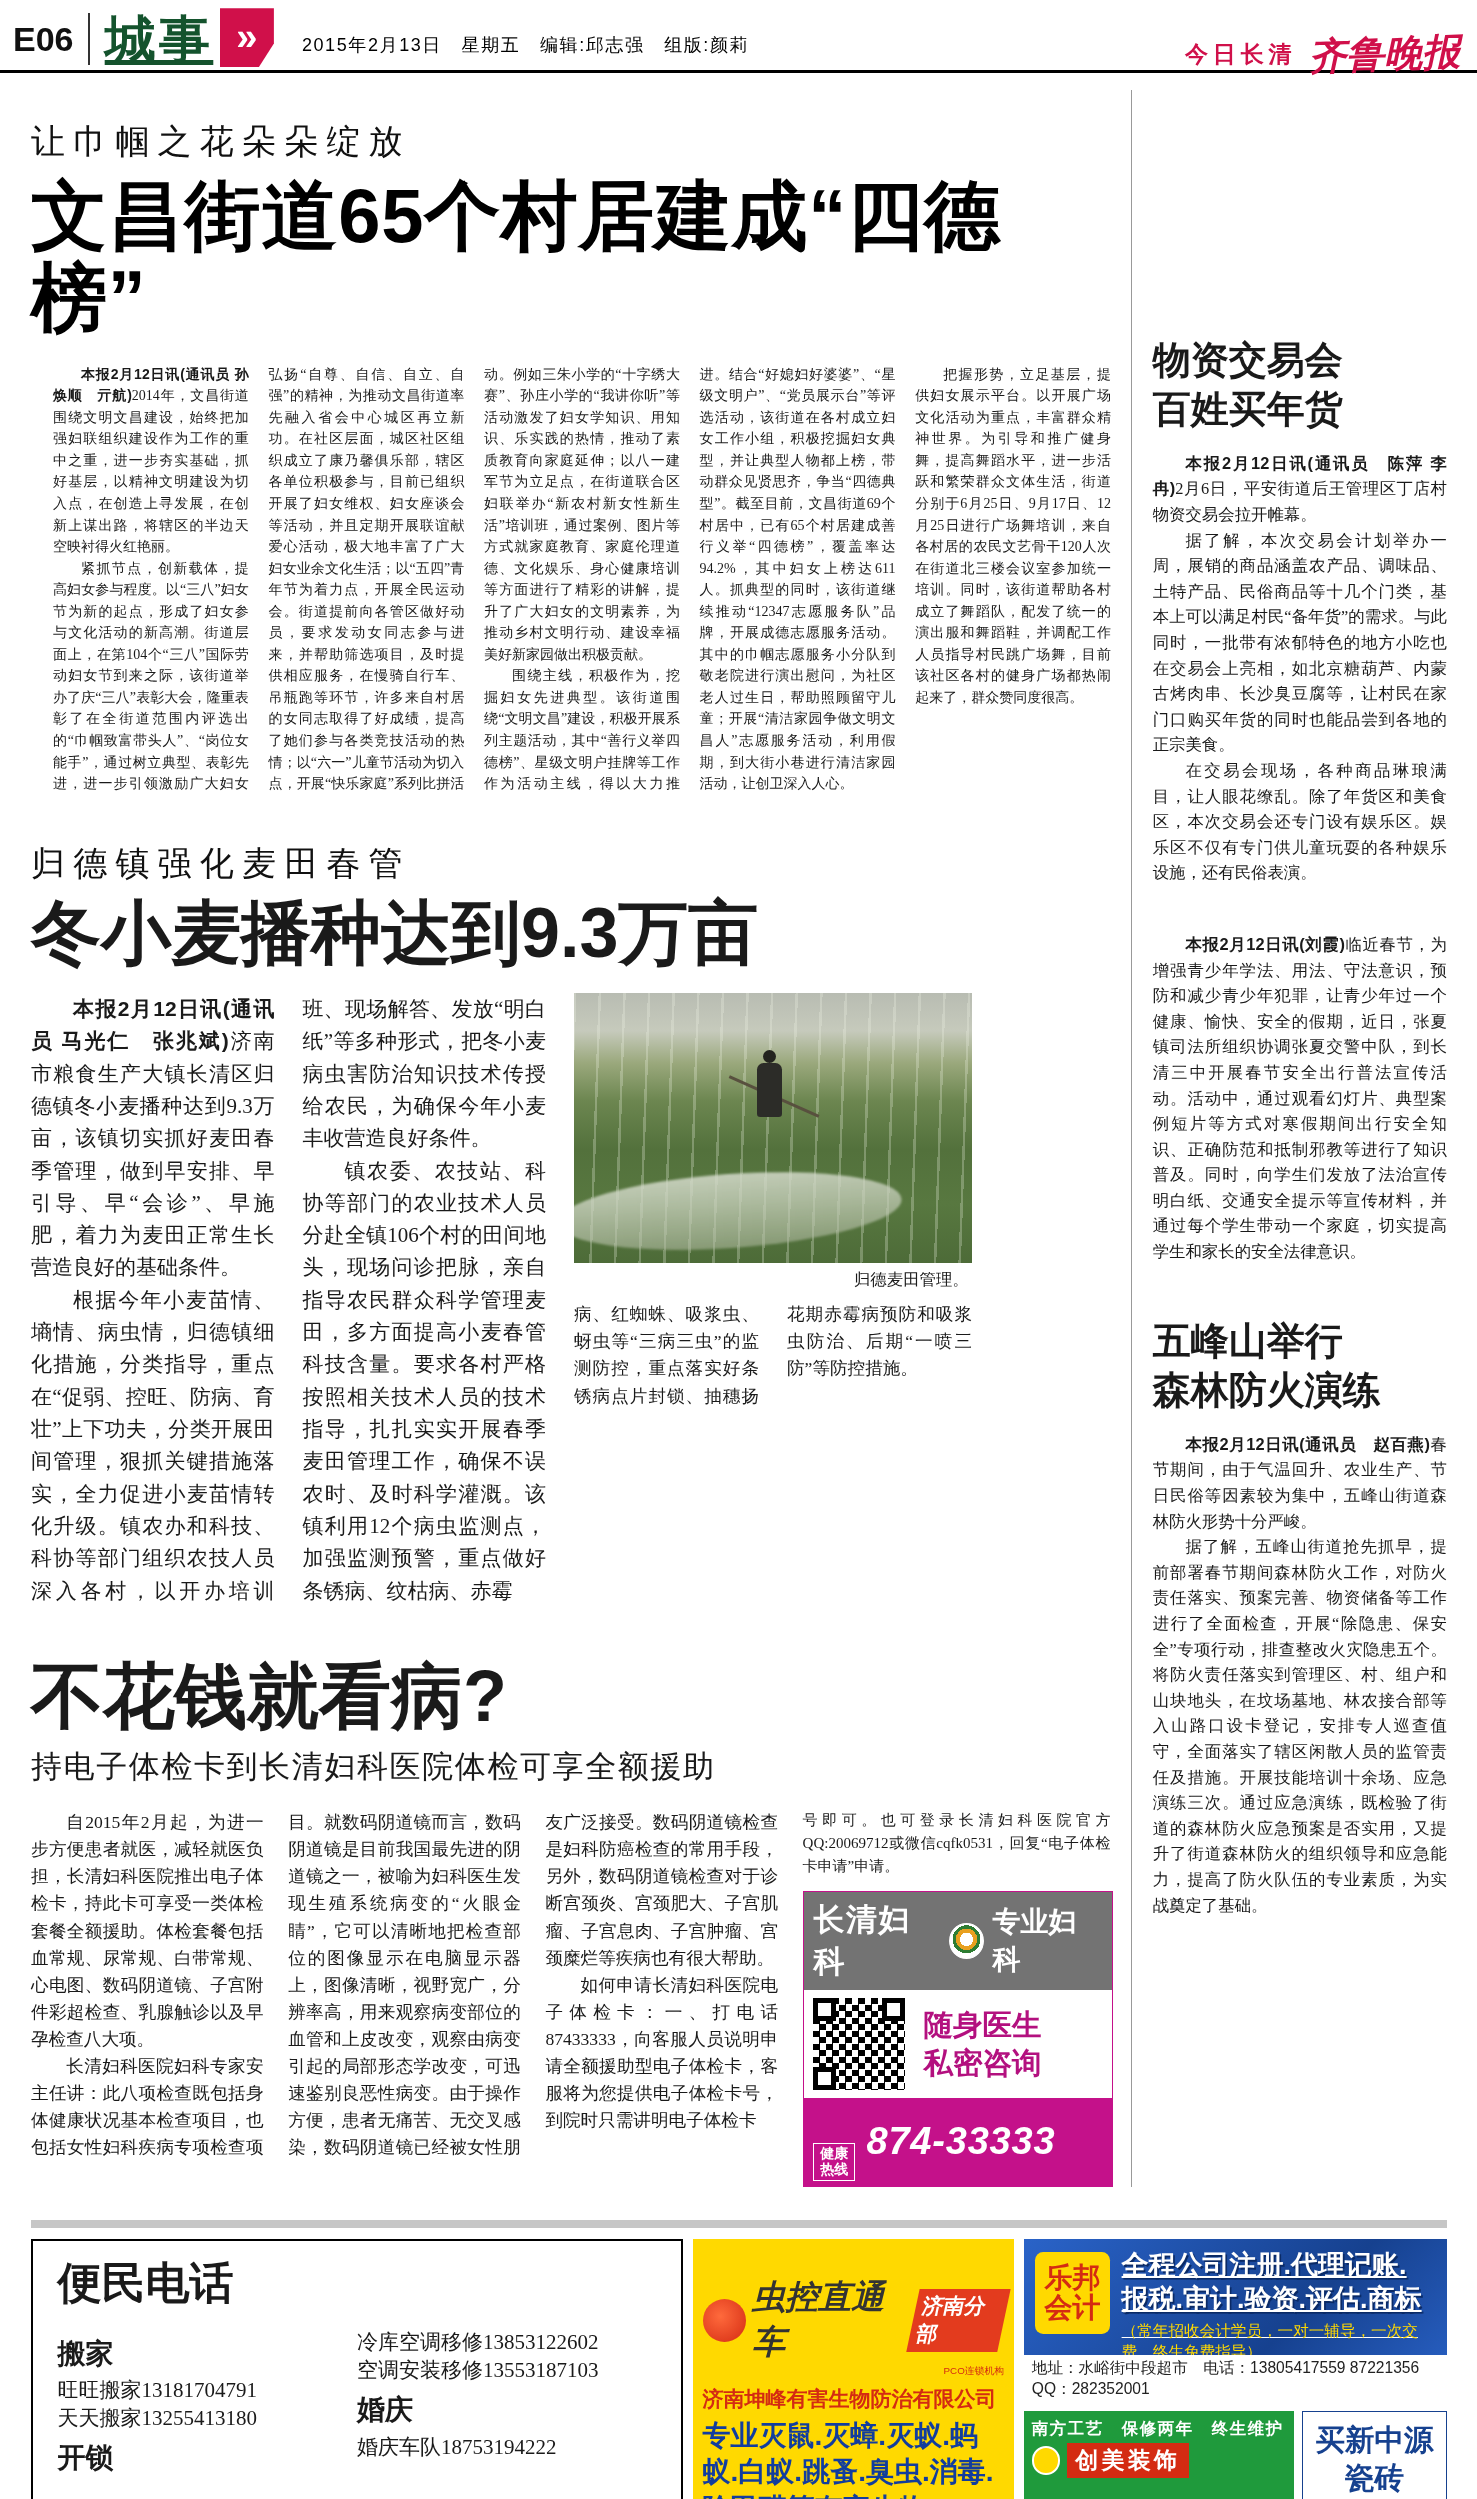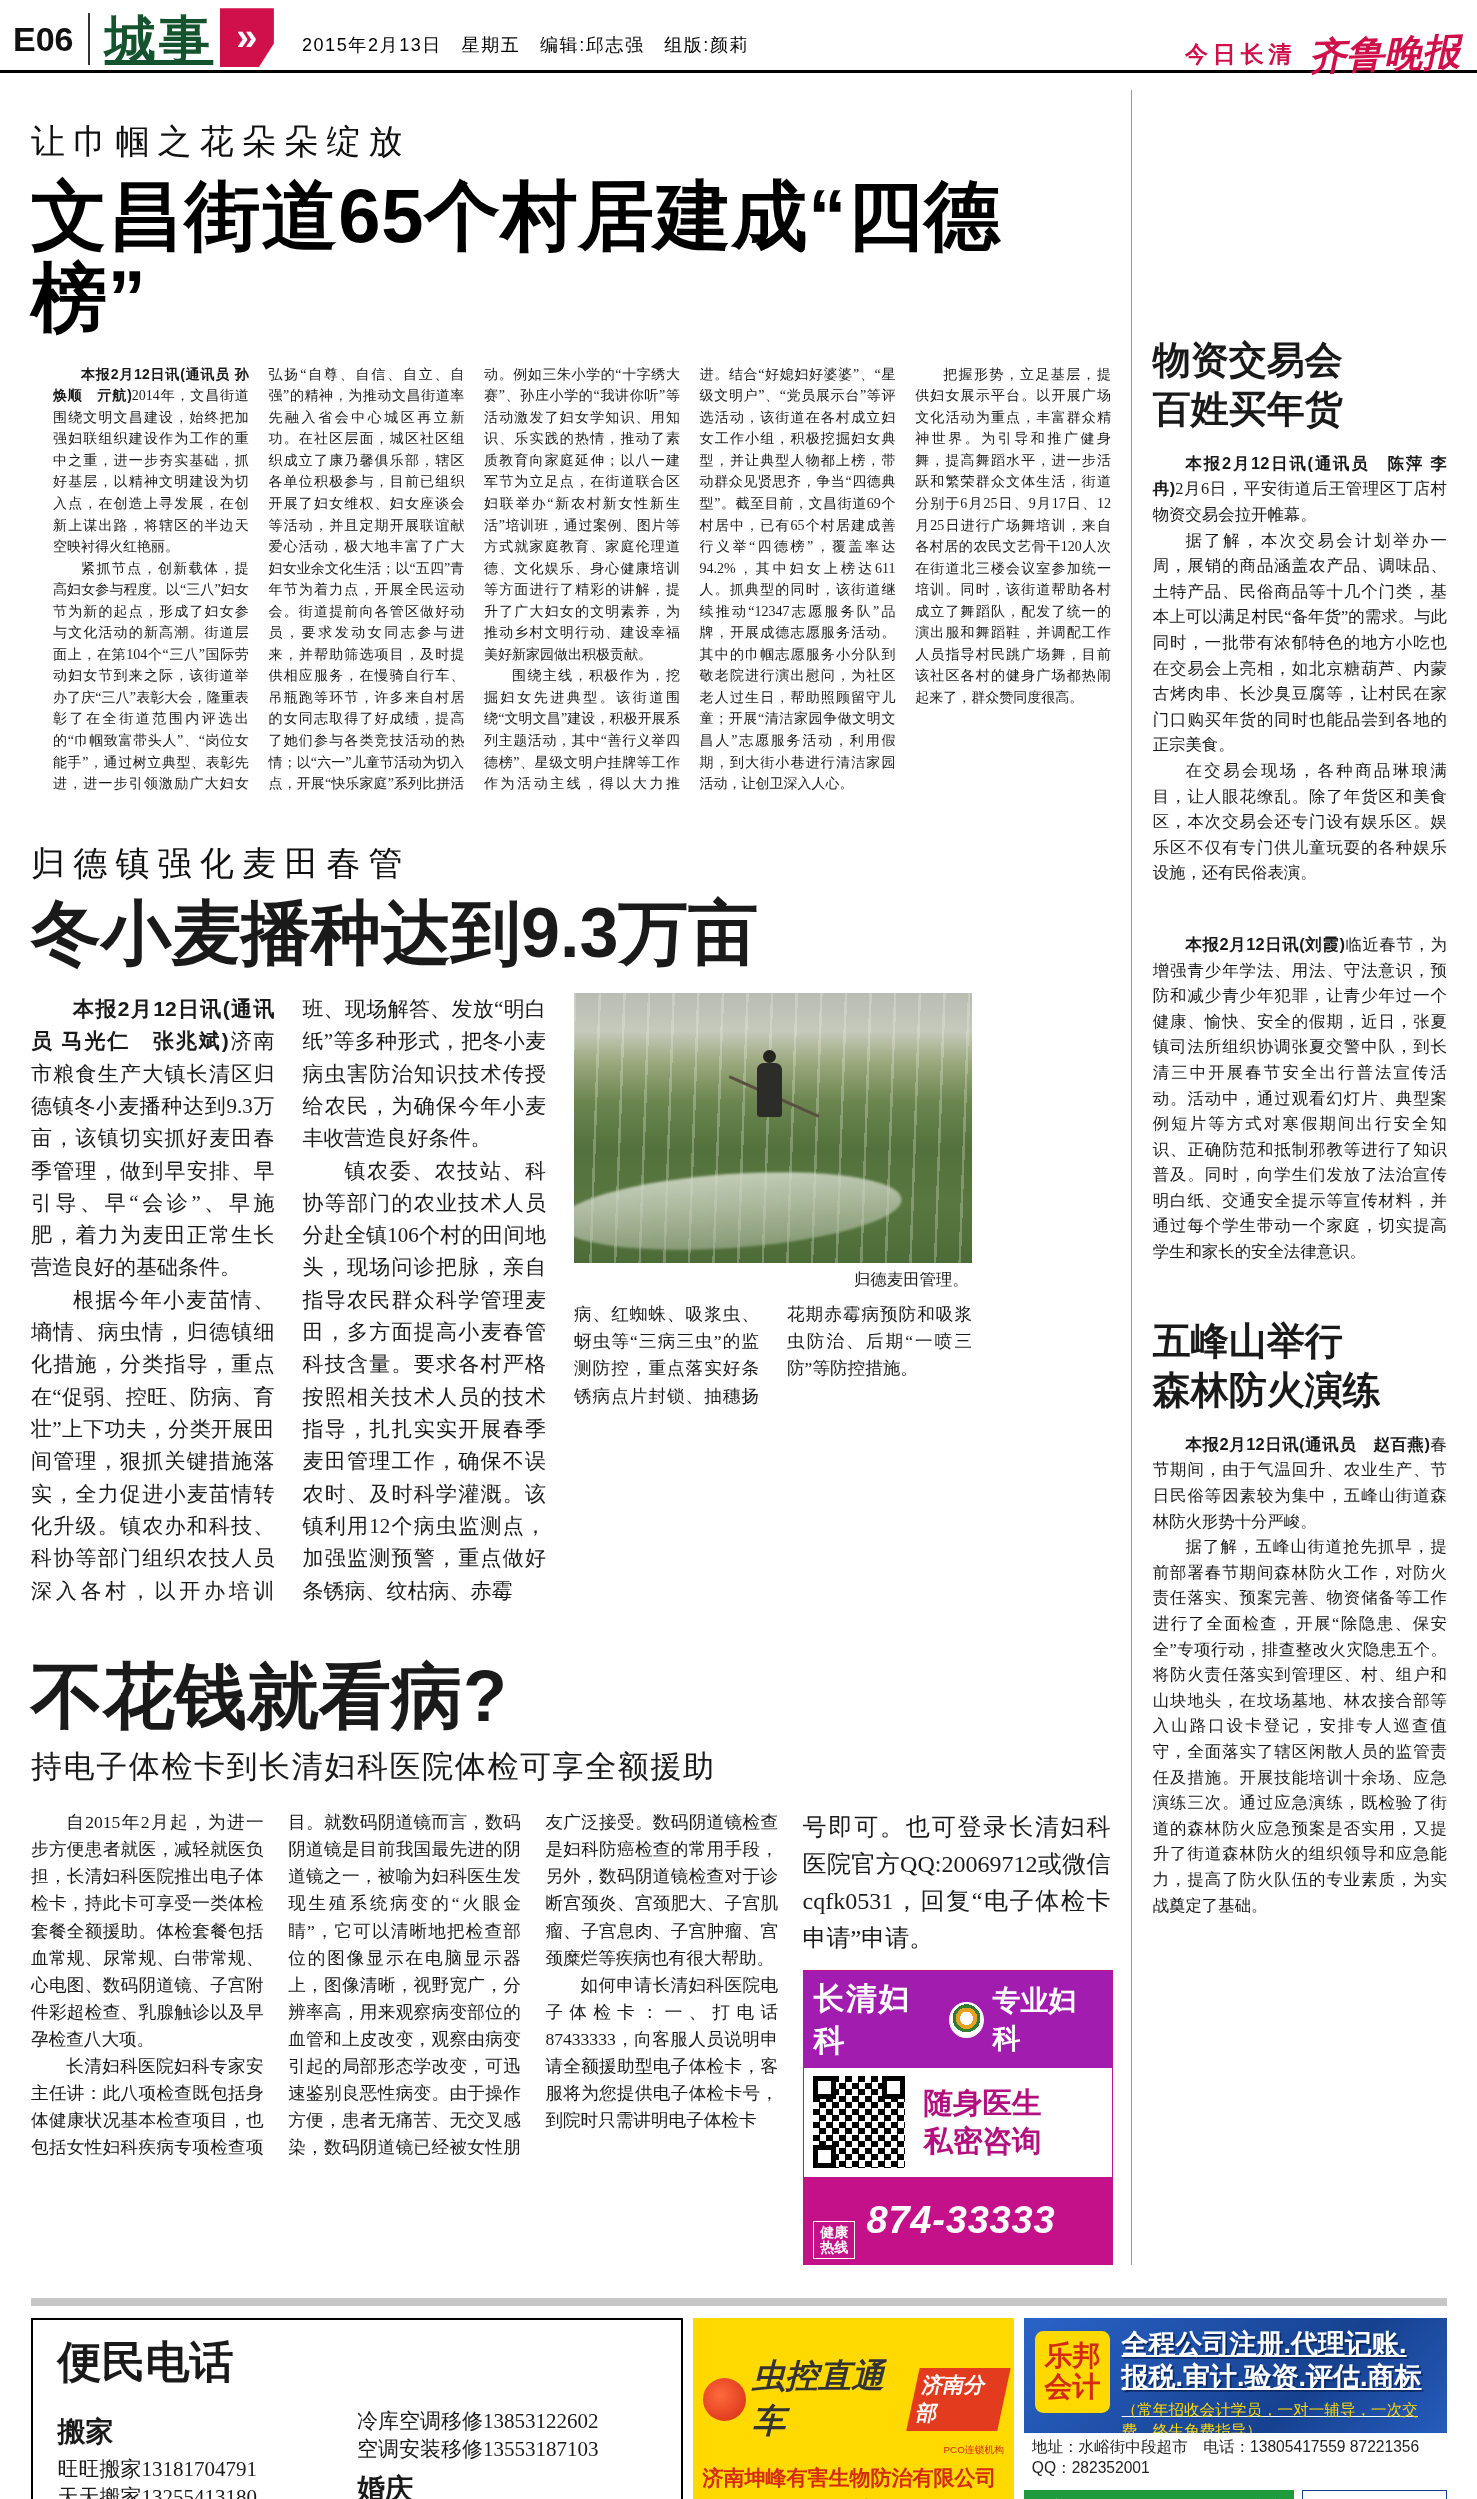--- a/index.html
+++ b/index.html
@@ -44,24 +44,24 @@
   .tool{position:absolute;left:38%;top:38%;width:98px;height:3.3px;background:#58503e;transform:rotate(24deg);}
   .caption{font-size:16.4px;text-align:right;margin:6.6px 3.3px 9.8px 0;text-indent:0;}
   .a2bottom{column-count:2;column-gap:28px;font-size:17.6px;line-height:1.54;}
   
   .art3{margin-top:52px;}
   .headline3{font:bold 72px/1.05 "Liberation Sans",sans-serif;margin:0 0 11.5px 0;}
   .subhead{font:31px "Liberation Sans",sans-serif;letter-spacing:1.6px;margin:0 0 21px 0;}
   .a3body{display:flex;}
   .a3left{width:747px;column-count:3;column-gap:24.6px;font-size:17.6px;line-height:1.54;}
   .a3right{width:308px;margin-left:24.6px;}
-  .a3right .tail{font-size:24px;line-height:1.54;}
+  .a3right .tail{font-size:15px;line-height:1.54;}
   
   .clinic{width:308px;margin-top:13px;border:0.8px solid #c4118a;}
-  .clinic-top{background:#a21caf;color:#fff;display:flex;align-items:center;padding:6.6px 9.8px;}
+  .clinic-top{background:#737373;color:#fff;display:flex;align-items:center;padding:6.6px 9.8px;}
   .clinic-brand{font:bold 31px "Liberation Sans",sans-serif;letter-spacing:1.6px;}
   .clinic-logo{width:34px;height:34px;border-radius:50%;margin:0 8.2px;background:
      radial-gradient(circle at 50% 45%,#fff 0 6.6px,#e8a020 6.6px 10.7px,#2e7d32 10.7px 14px,#fff 14px 17px);border:1.6px solid #fff;}
   .clinic-tag{font:bold 28px "Liberation Sans",sans-serif;}
   .clinic-mid{background:#fff;display:flex;align-items:center;padding:8.2px 9.8px;}
   .qr{width:92px;height:92px;position:relative;flex:none;
       background:conic-gradient(#000 25%,#fff 0 50%,#000 0 75%,#fff 0) 0 0/13px 13px;outline:3.3px solid #fff;}
   .qr i{position:absolute;width:23px;height:23px;background:#fff;border:5.7px solid #000;box-sizing:border-box;}
   .qr i.tl{top:0;left:0}.qr i.tr{top:0;right:0}.qr i.bl{bottom:0;left:0}
   .clinic-service{color:#b3107f;font:bold 29.5px/1.3 "Liberation Sans",sans-serif;margin-left:18px;}

